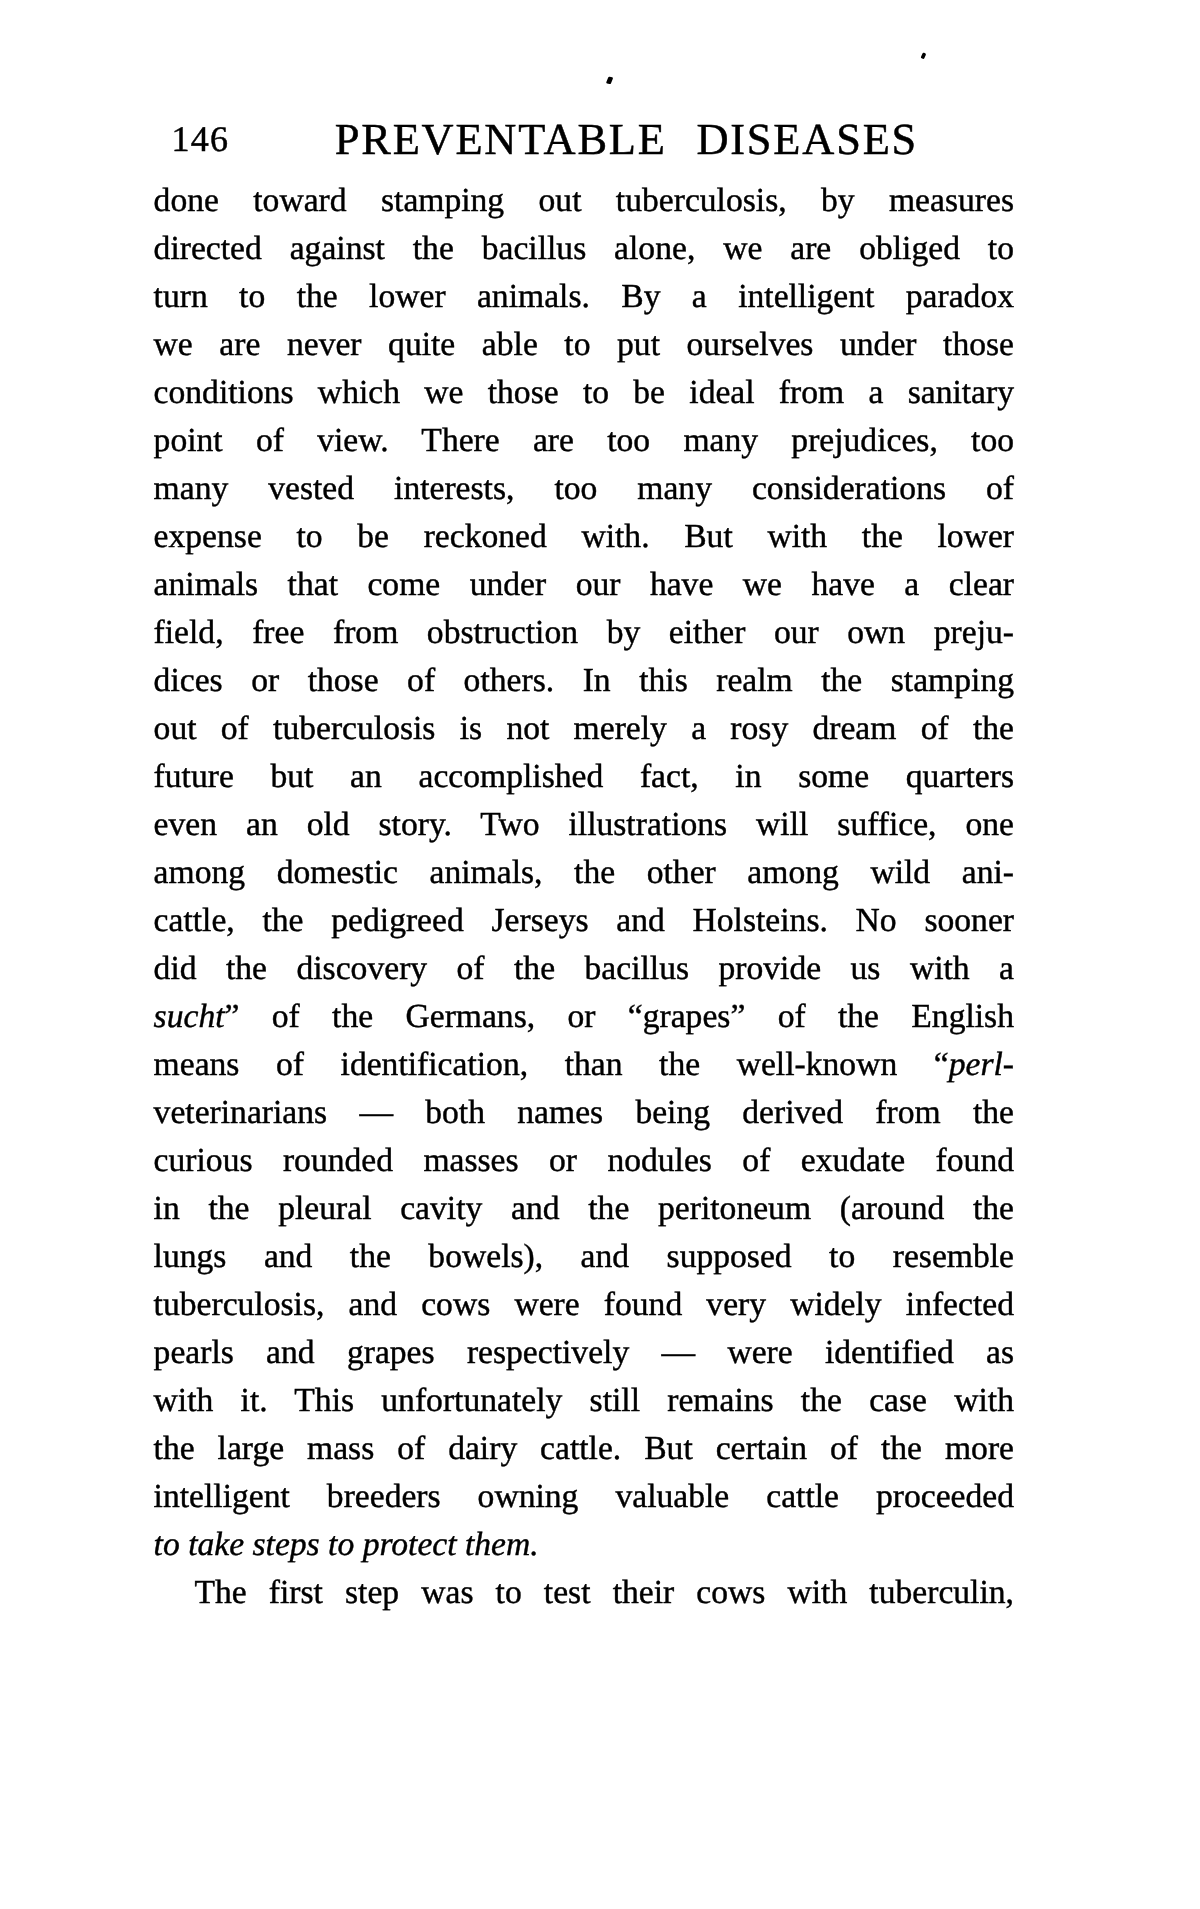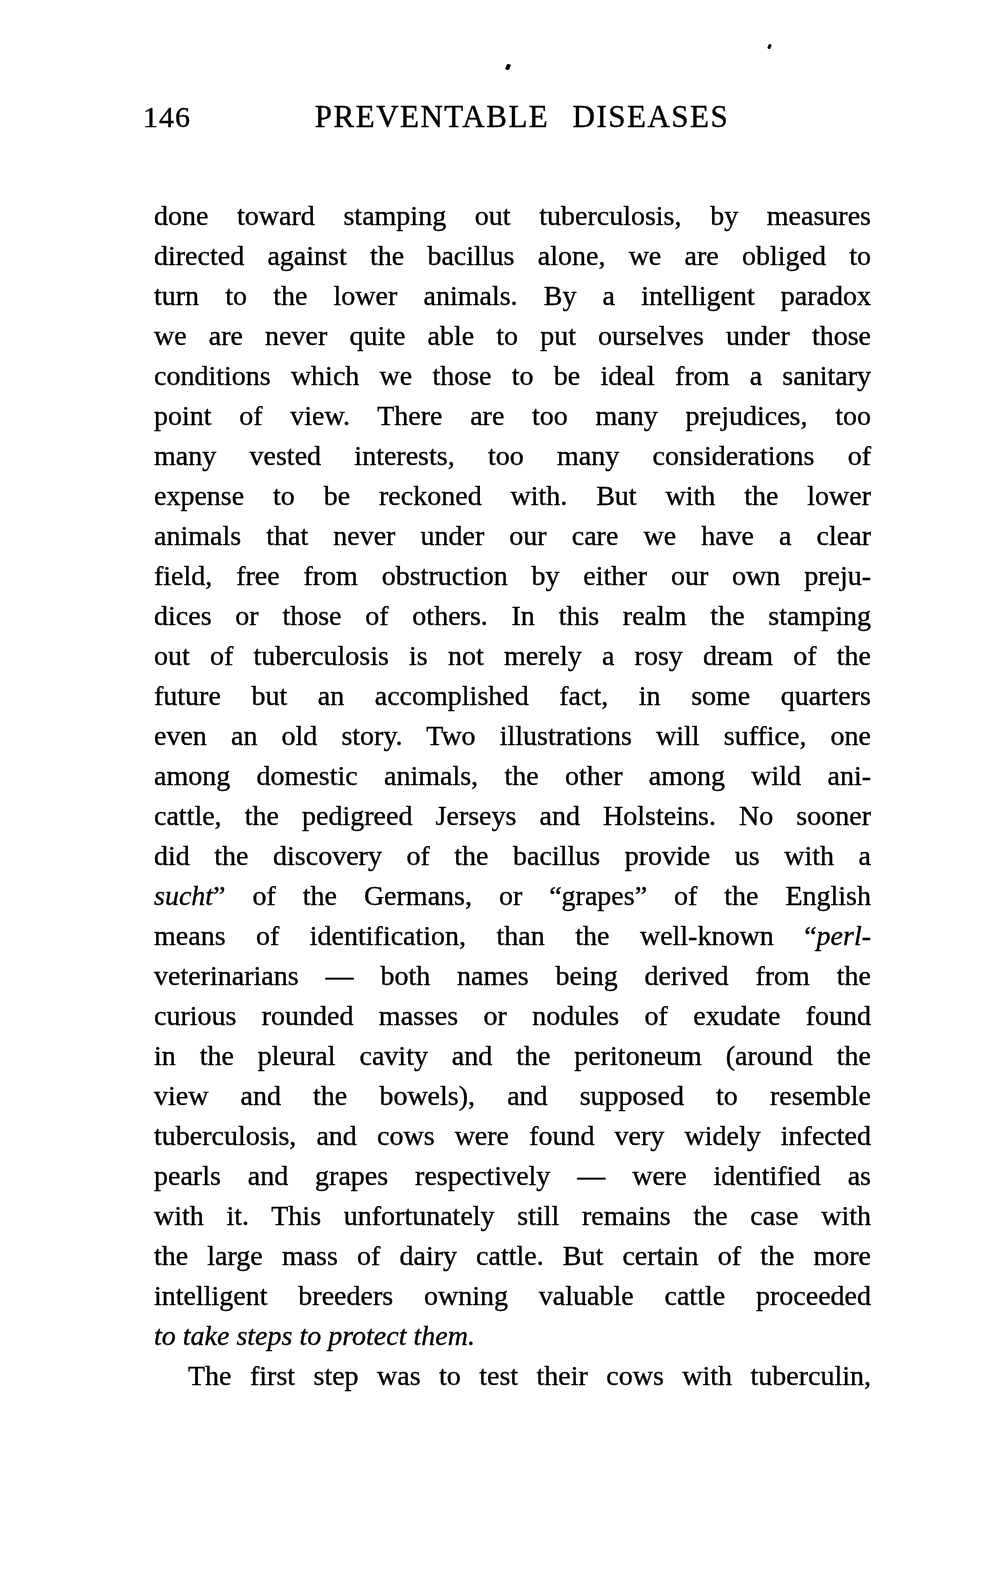--- a/index.html
+++ b/index.html
@@ -30,34 +30,33 @@
     position: absolute;
     left: 143px;
     top: 0;
     font-size: 30px;
     letter-spacing: 1px;
     -webkit-text-stroke: 0.4px #000;
   }
   .title {
     display: block;
     text-align: center;
-    font-size: 31px;
+    font-size: 37px;
     letter-spacing: 1.5px;
     word-spacing: 14px;
     margin-left: 24px;
     -webkit-text-stroke: 0.4px #000;
   }
   
   .body-text {
     position: absolute;
-    left: 154px;
+    left: 128px;
     top: 148px;
     width: 717px;
     font-size: 28px;
-    margin-top: 48px;
     -webkit-text-stroke: 0.35px #000;
   }
   .line {
     height: 40px;
     line-height: 40px;
     white-space: nowrap;
     text-align: justify;
     text-align-last: justify;
   }
   .line.plain {
@@ -108,35 +107,35 @@
 
   <div class="body-text">
       <div class="line"><span>done toward stamping out tuberculosis, by measures</span></div>
       <div class="line"><span>directed against the bacillus alone, we are obliged to</span></div>
       <div class="line"><span>turn to the lower animals. By a intelligent paradox</span></div>
       <div class="line"><span>we are never quite able to put ourselves under those</span></div>
       <div class="line"><span>conditions which we those to be ideal from a sanitary</span></div>
       <div class="line"><span>point of view. There are too many prejudices, too</span></div>
       <div class="line"><span>many vested interests, too many considerations of</span></div>
       <div class="line"><span>expense to be reckoned with. But with the lower</span></div>
-      <div class="line"><span>animals that never under our care we have a clear</span></div>
+      <div class="line"><span>animals that come under our have we have a clear</span></div>
       <div class="line"><span>field, free from obstruction by either our own preju-</span></div>
       <div class="line"><span>dices or those of others. In this realm the stamping</span></div>
       <div class="line"><span>out of tuberculosis is not merely a rosy dream of the</span></div>
       <div class="line"><span>future but an accomplished fact, in some quarters</span></div>
       <div class="line"><span>even an old story. Two illustrations will suffice, one</span></div>
       <div class="line"><span>among domestic animals, the other among wild ani-</span></div>
       <div class="line"><span>cattle, the pedigreed Jerseys and Holsteins. No sooner</span></div>
       <div class="line"><span>did the discovery of the bacillus provide us with a</span></div>
       <div class="line"><span class="it">sucht</span><span>” of the Germans, or “grapes” of the English</span></div>
       <div class="line"><span>means of identification, than the well-known “</span><span class="it">perl-</span></div>
       <div class="line"><span>veterinarians — both names being derived from the</span></div>
       <div class="line"><span>curious rounded masses or nodules of exudate found</span></div>
       <div class="line"><span>in the pleural cavity and the peritoneum (around the</span></div>
-      <div class="line"><span>view and the bowels), and supposed to resemble</span></div>
+      <div class="line"><span>lungs and the bowels), and supposed to resemble</span></div>
       <div class="line"><span>tuberculosis, and cows were found very widely infected</span></div>
       <div class="line"><span>pearls and grapes respectively — were identified as</span></div>
       <div class="line"><span>with it. This unfortunately still remains the case with</span></div>
       <div class="line"><span>the large mass of dairy cattle. But certain of the more</span></div>
       <div class="line"><span>intelligent breeders owning valuable cattle proceeded</span></div>
       <div class="line plain"><span>to take steps to protect them.</span></div>
       <div class="line indent"><span>The first step was to test their cows with tuberculin,</span></div>
     </div>
 
 </div>

